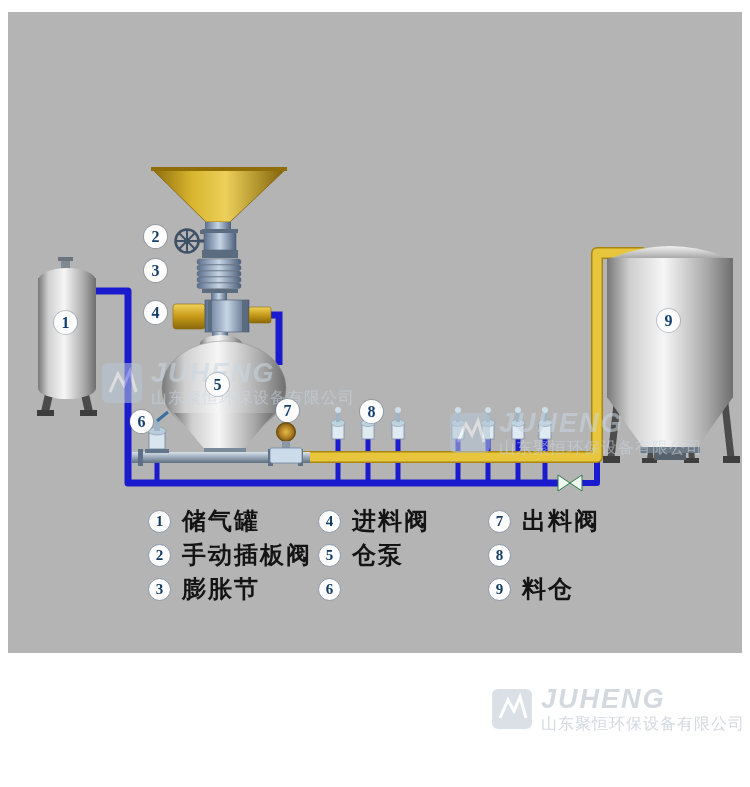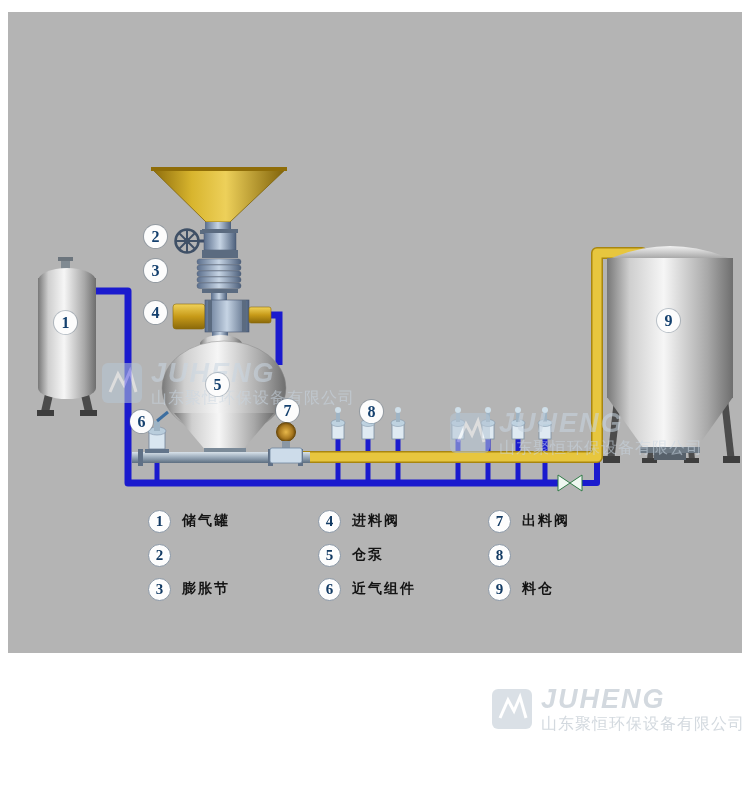--- a/index.html
+++ b/index.html
@@ -25,21 +25,21 @@
   
   .legend-col{position:absolute;top:504px;}
   .legend-item{display:flex;align-items:center;height:34px;}
   .lnum{
     flex:0 0 auto;width:23px;height:23px;border-radius:50%;
     background:#fdfdfd;color:#123a63;border:1px solid #8a97a6;box-sizing:border-box;
     font-family:"Liberation Serif", serif;font-size:15px;font-weight:bold;
     line-height:21px;text-align:center;margin-right:11px;
   }
   .llabel{
-    font-size:14px;font-weight:bold;color:#141414;letter-spacing:2px;
+    font-size:24px;font-weight:bold;color:#141414;letter-spacing:2px;
     font-family:"Liberation Sans", sans-serif;white-space:nowrap;
   }
 
   
   .watermark{
     position:absolute;display:flex;align-items:center;gap:7px;
     opacity:.55;pointer-events:none;
   }
   .wm-onwhite{opacity:.6;}
   .wm-text{display:flex;flex-direction:column;line-height:1;}
@@ -311,39 +311,39 @@
   <div class="badge" style="left:360px;top:400px">8</div>
   <div class="badge" style="left:657px;top:309px">9</div>
 
   <div class="legend-col" style="left:148px;">
     <div class="legend-item">
       <span class="lnum">1</span>
       <span class="llabel">储气罐</span>
     </div>
     <div class="legend-item">
       <span class="lnum">2</span>
+      <span class="llabel">手动插板阀</span>
     </div>
     <div class="legend-item">
       <span class="lnum">3</span>
       <span class="llabel">膨胀节</span>
     </div>
   </div>
 
   <div class="legend-col" style="left:318px;">
     <div class="legend-item">
       <span class="lnum">4</span>
       <span class="llabel">进料阀</span>
     </div>
     <div class="legend-item">
       <span class="lnum">5</span>
       <span class="llabel">仓泵</span>
     </div>
     <div class="legend-item">
       <span class="lnum">6</span>
-      <span class="llabel">近气组件</span>
     </div>
   </div>
 
   <div class="legend-col" style="left:488px;">
     <div class="legend-item">
       <span class="lnum">7</span>
       <span class="llabel">出料阀</span>
     </div>
     <div class="legend-item">
       <span class="lnum">8</span>

